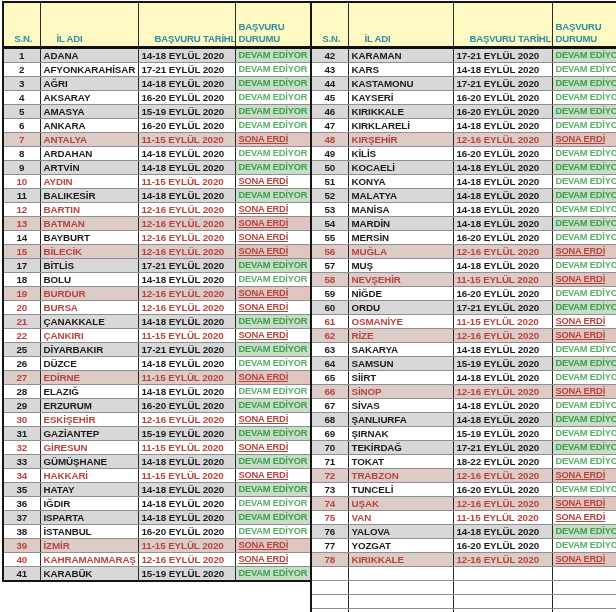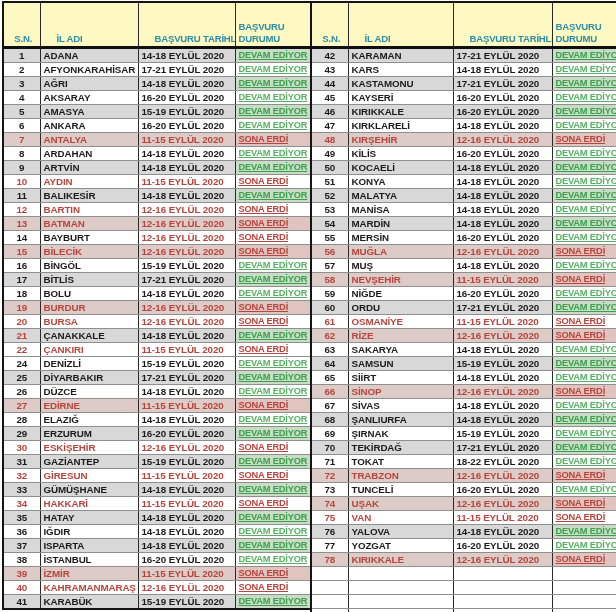--- a/index.html
+++ b/index.html
@@ -24,21 +24,21 @@
     border-top:1px solid #8f8f8f;border-bottom:1px solid #8f8f8f;
     height:13.85px;line-height:13px;font-size:9.8px;letter-spacing:-0.1px;
     color:#1b1b1b;padding:0 2px 0 3px;white-space:nowrap;overflow:hidden;
     box-sizing:border-box;
   }
   td.sn{text-align:center;padding:0 1px;}
   tr.gray td{background:#d8d8d8;}
   tr.white td{background:#ffffff;}
   tr.gray.ended td{background:#dccbc6;}
   td.status{font-size:9.3px;letter-spacing:-0.2px;}
-  td.status.ongoing{color:#3ca04a;text-decoration:underline;}
+  td.status.ongoing{color:#3ca04a;}
   td.status.ended{color:#b8453d;text-decoration:underline;}
   tr.white td.status.ongoing{color:#58b163;}
   tr.gray td.status.ongoing{background:#c8dcc7;}
   tr.gray td.status.ended{background:#e0c4bf;}
   .red-text{color:#b8453d;}
 </style>
 </head>
 <body>
 
 <div id="screen">
@@ -142,26 +142,20 @@
           <td>BAYBURT</td>
           <td class="red-text">12-16 EYLÜL 2020</td>
           <td class="status ended">SONA ERDİ</td>
         </tr>
         <tr class="gray ended">
           <td class="sn red-text">15</td>
           <td class="red-text">BİLECİK</td>
           <td class="red-text">12-16 EYLÜL 2020</td>
           <td class="status ended">SONA ERDİ</td>
         </tr>
-        <tr class="white ongoing">
-          <td class="sn">16</td>
-          <td>BİNGÖL</td>
-          <td>15-19 EYLÜL 2020</td>
-          <td class="status ongoing">DEVAM EDİYOR</td>
-        </tr>
         <tr class="gray ongoing">
           <td class="sn">17</td>
           <td>BİTLİS</td>
           <td>17-21 EYLÜL 2020</td>
           <td class="status ongoing">DEVAM EDİYOR</td>
         </tr>
         <tr class="white ongoing">
           <td class="sn">18</td>
           <td>BOLU</td>
           <td>14-18 EYLÜL 2020</td>
@@ -183,26 +177,20 @@
           <td class="sn red-text">21</td>
           <td>ÇANAKKALE</td>
           <td>14-18 EYLÜL 2020</td>
           <td class="status ongoing">DEVAM EDİYOR</td>
         </tr>
         <tr class="white ended">
           <td class="sn red-text">22</td>
           <td class="red-text">ÇANKIRI</td>
           <td class="red-text">11-15 EYLÜL 2020</td>
           <td class="status ended">SONA ERDİ</td>
-        </tr>
-        <tr class="white ongoing">
-          <td class="sn">24</td>
-          <td>DENİZLİ</td>
-          <td>15-19 EYLÜL 2020</td>
-          <td class="status ongoing">DEVAM EDİYOR</td>
         </tr>
         <tr class="gray ongoing">
           <td class="sn">25</td>
           <td>DİYARBAKIR</td>
           <td>17-21 EYLÜL 2020</td>
           <td class="status ongoing">DEVAM EDİYOR</td>
         </tr>
         <tr class="white ongoing">
           <td class="sn">26</td>
           <td>DÜZCE</td>

